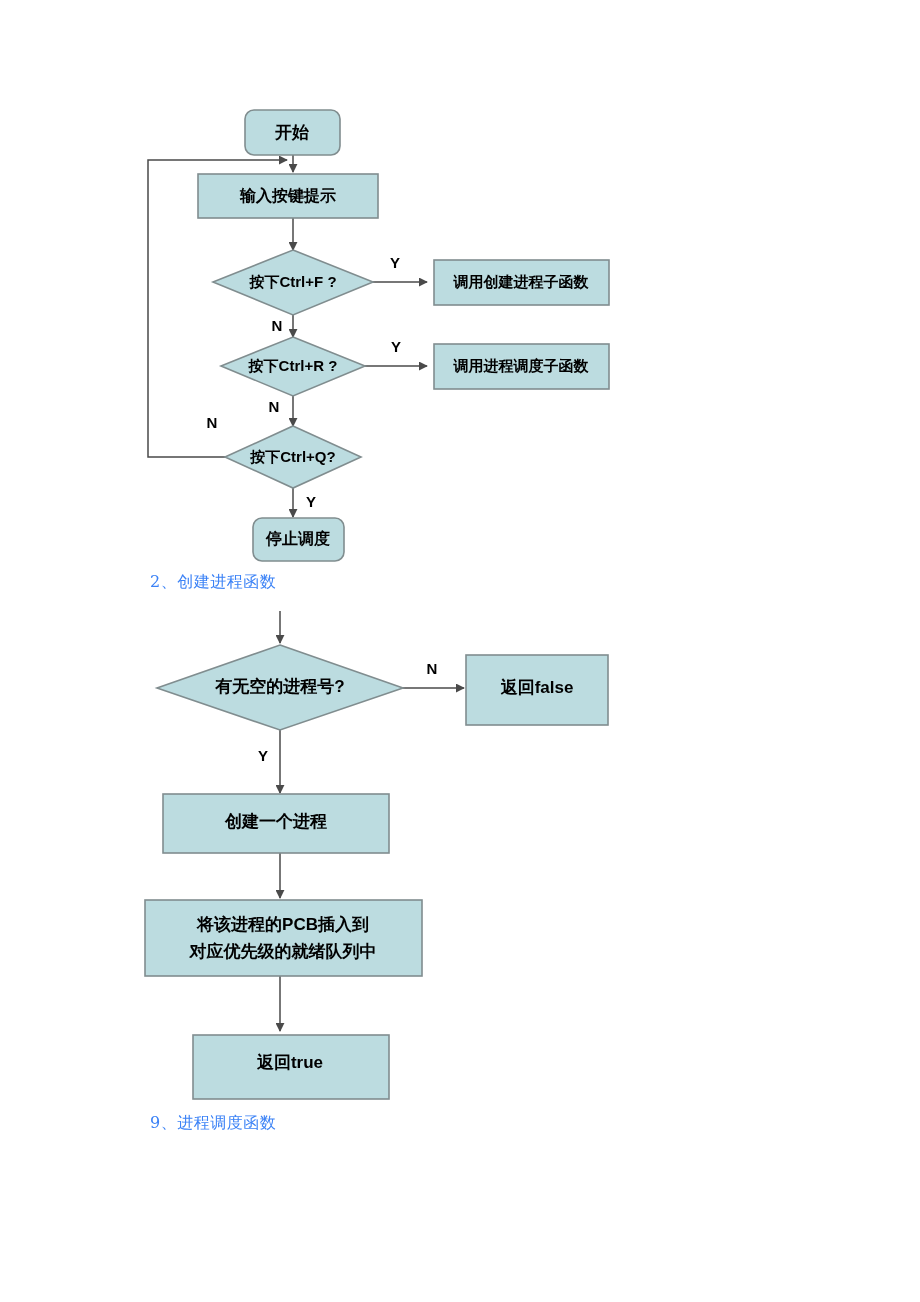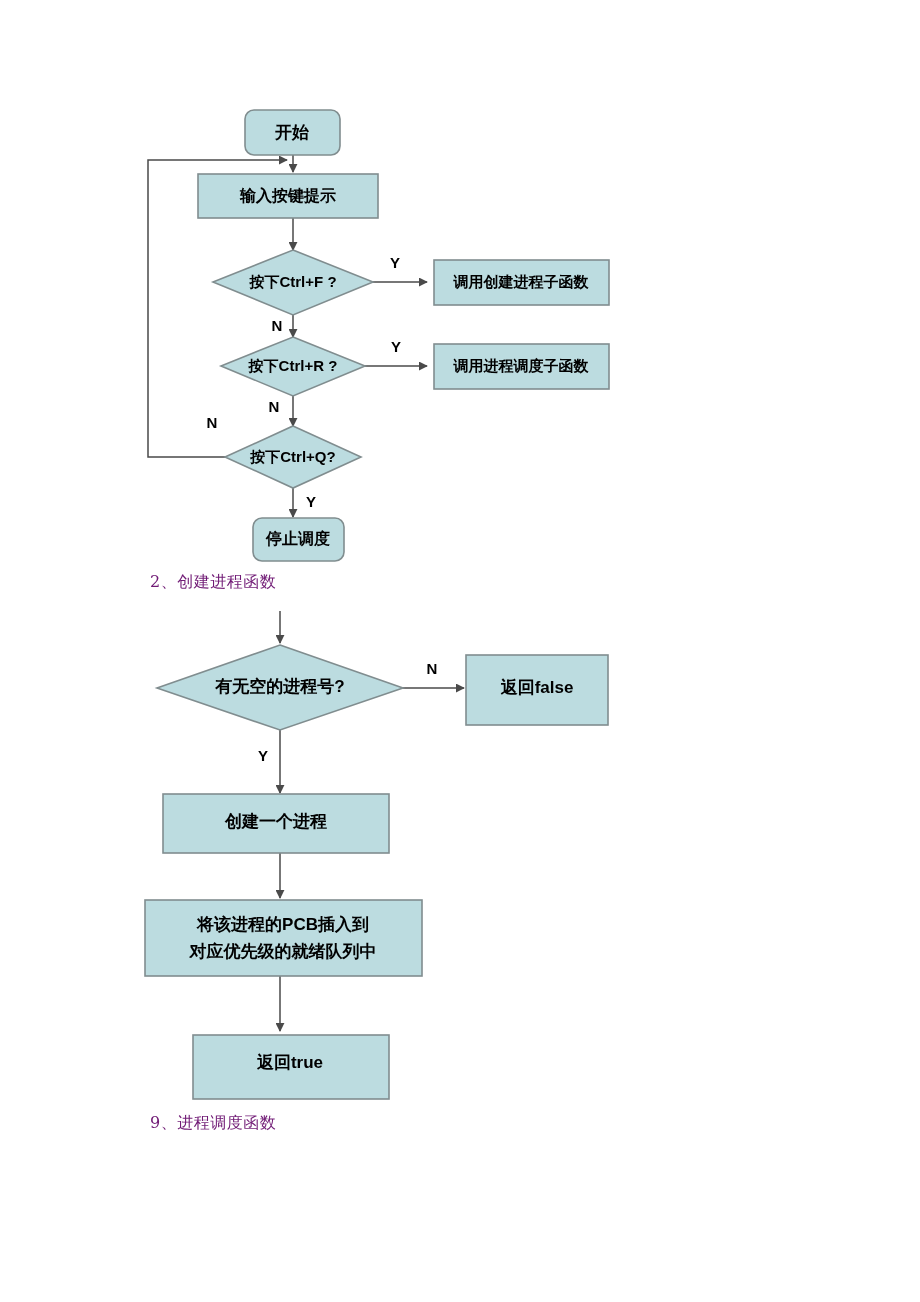--- a/index.html
+++ b/index.html
@@ -39,21 +39,21 @@
     font-weight: bold;
     font-size: 15px;
     fill: #000000;
     text-anchor: middle;
     dominant-baseline: middle;
   }
   .caption {
     position: absolute;
     font-family: "DejaVu Serif", "Liberation Serif", serif;
     font-size: 16px;
-    color: #701a75;
+    color: #3b82f6;
     white-space: nowrap;
     letter-spacing: 0.5px;
   }
   .watermark {
     position: absolute;
     font-family: "Liberation Sans", "DejaVu Sans", sans-serif;
     font-size: 56px;
     color: #e9e9e9;
     letter-spacing: 1px;
     white-space: nowrap;

